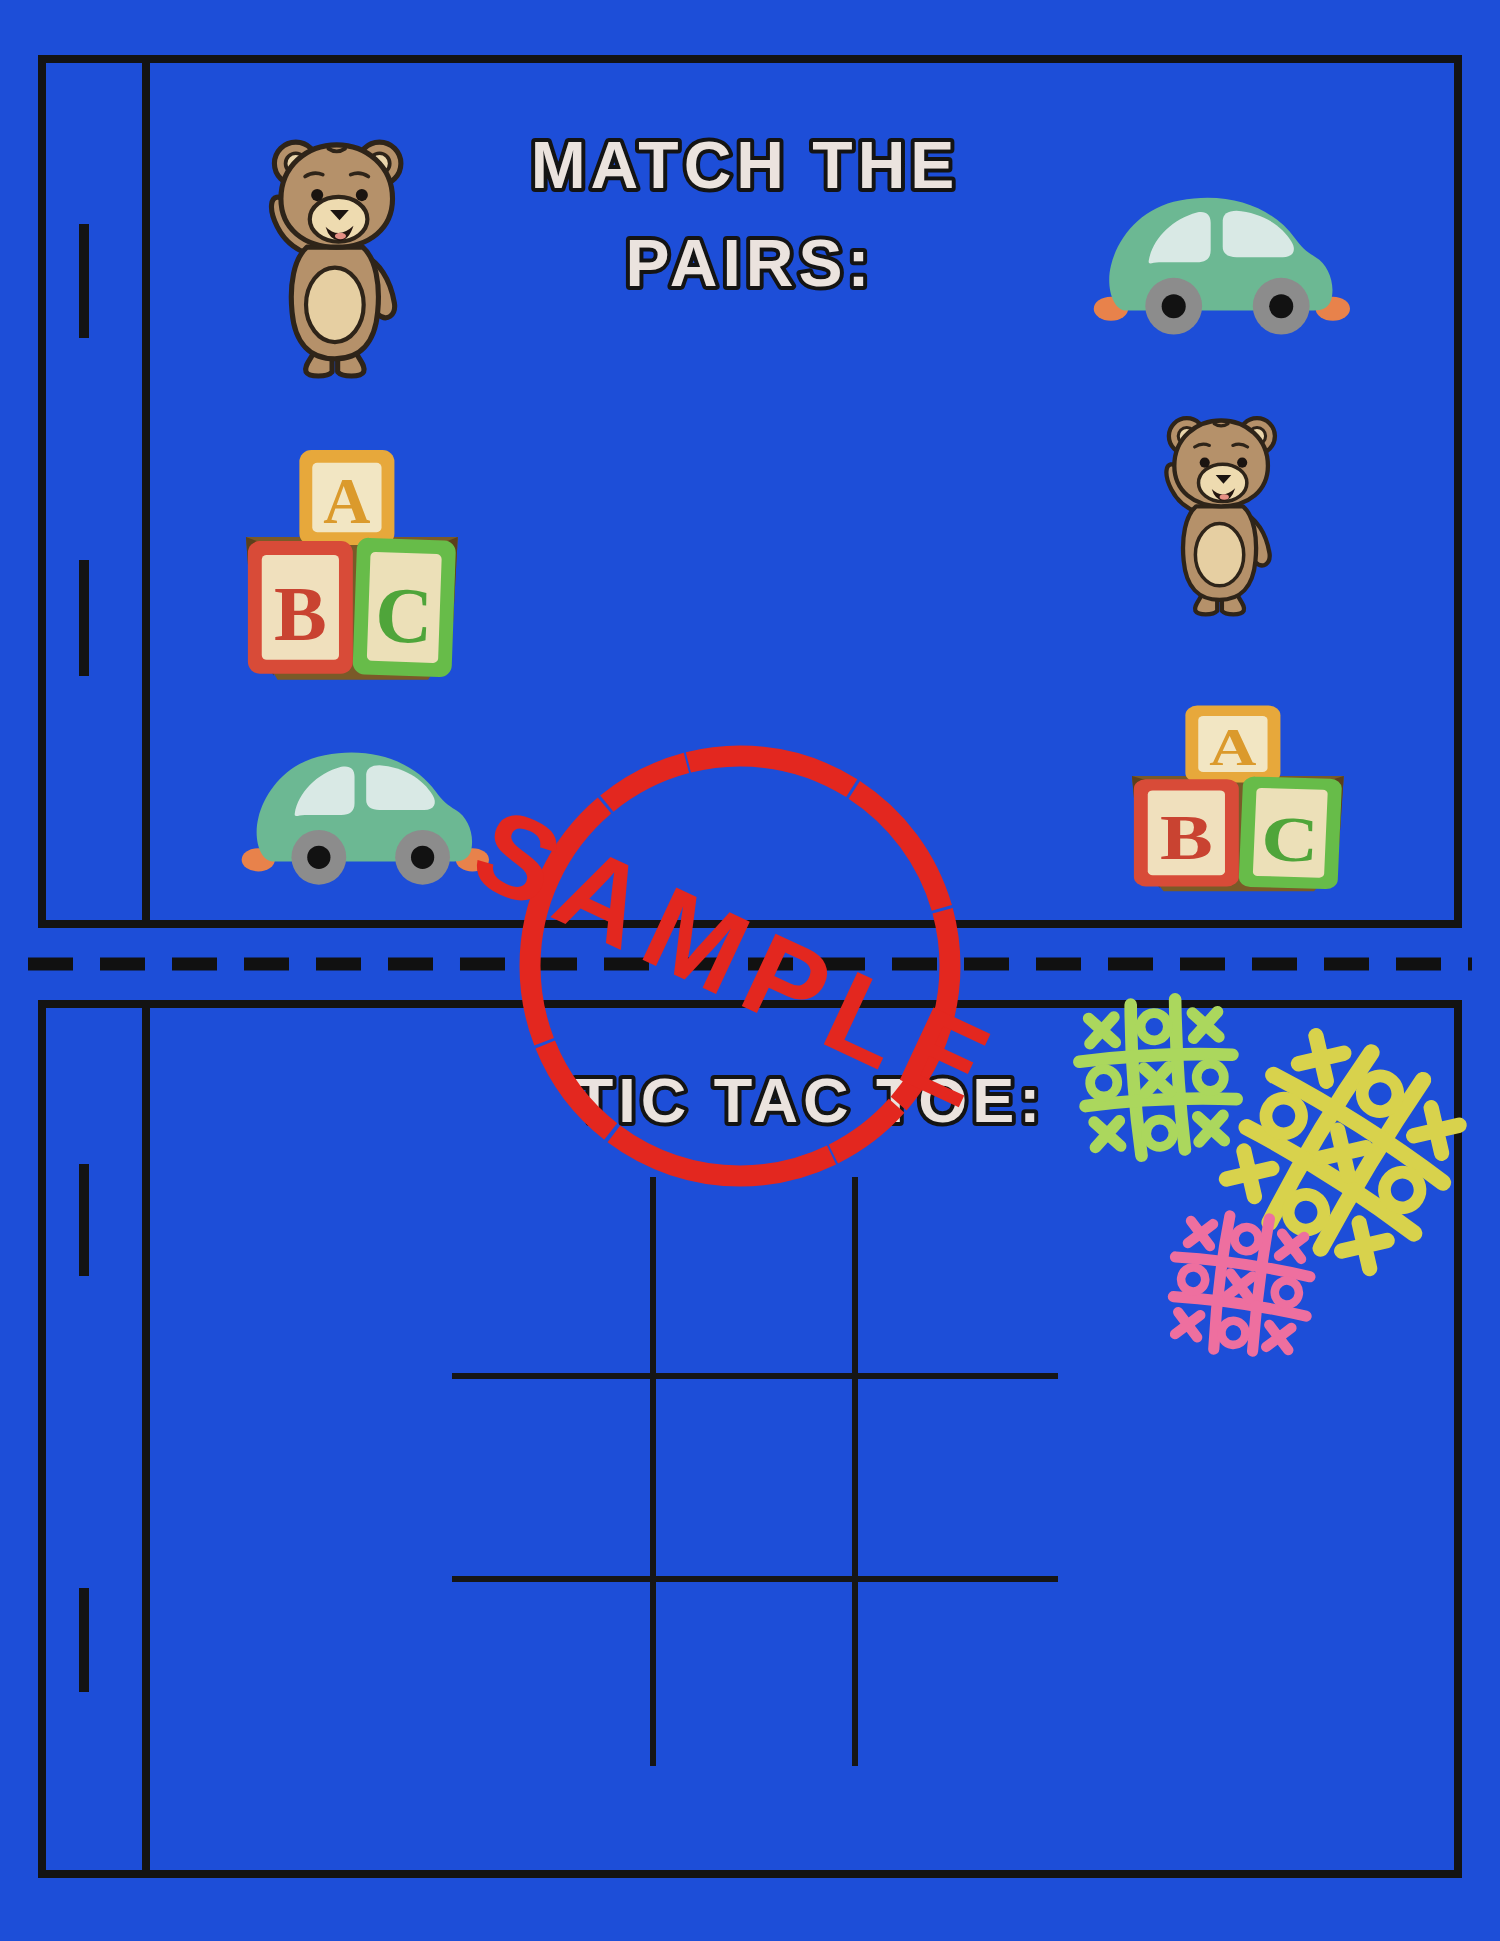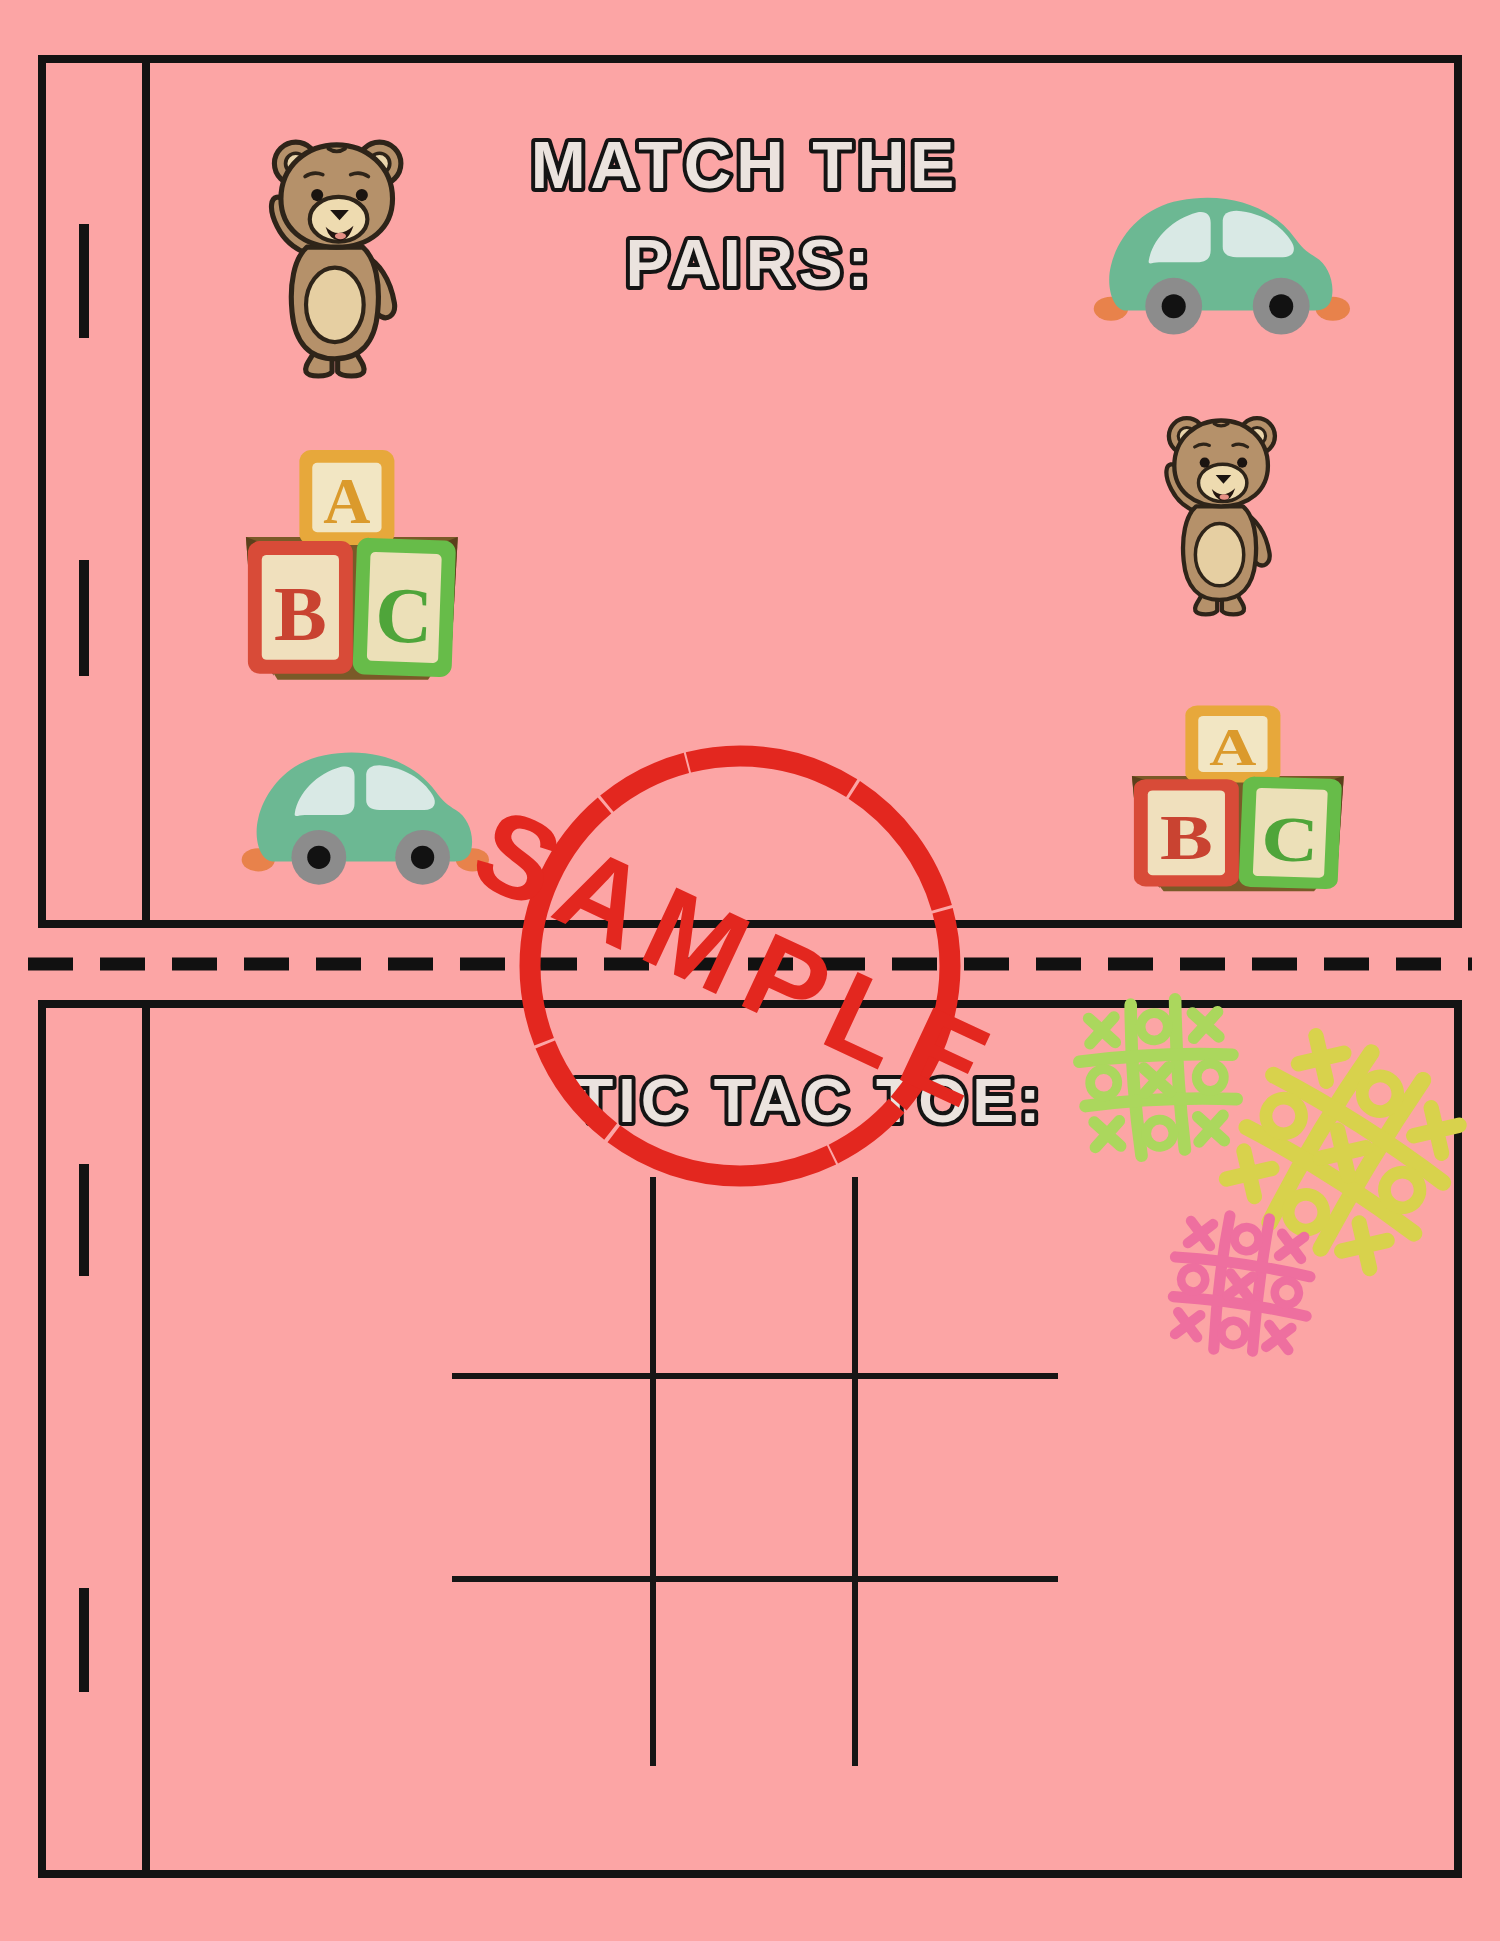--- a/index.html
+++ b/index.html
@@ -1,16 +1,16 @@
 <!DOCTYPE html>
 <html><head>
 <meta charset="utf-8">
 <style>
   html,body{margin:0;padding:0;background:#ffffff;}
-  .page{position:relative;width:1500px;height:1941px;background:#fca5a5;overflow:hidden;}
+  .page{position:relative;width:1500px;height:1941px;background:#1d4ed8;overflow:hidden;}
   .page > svg{position:absolute;left:0;top:0;width:1500px;height:1941px;display:block;}
   text{user-select:none;}
   .bubble{
     font-family:"Liberation Sans",sans-serif;
     font-weight:bold;
     fill:#ebe3de;
     stroke:#141414;
     stroke-width:8px;
     paint-order:stroke;
     stroke-linejoin:round;

